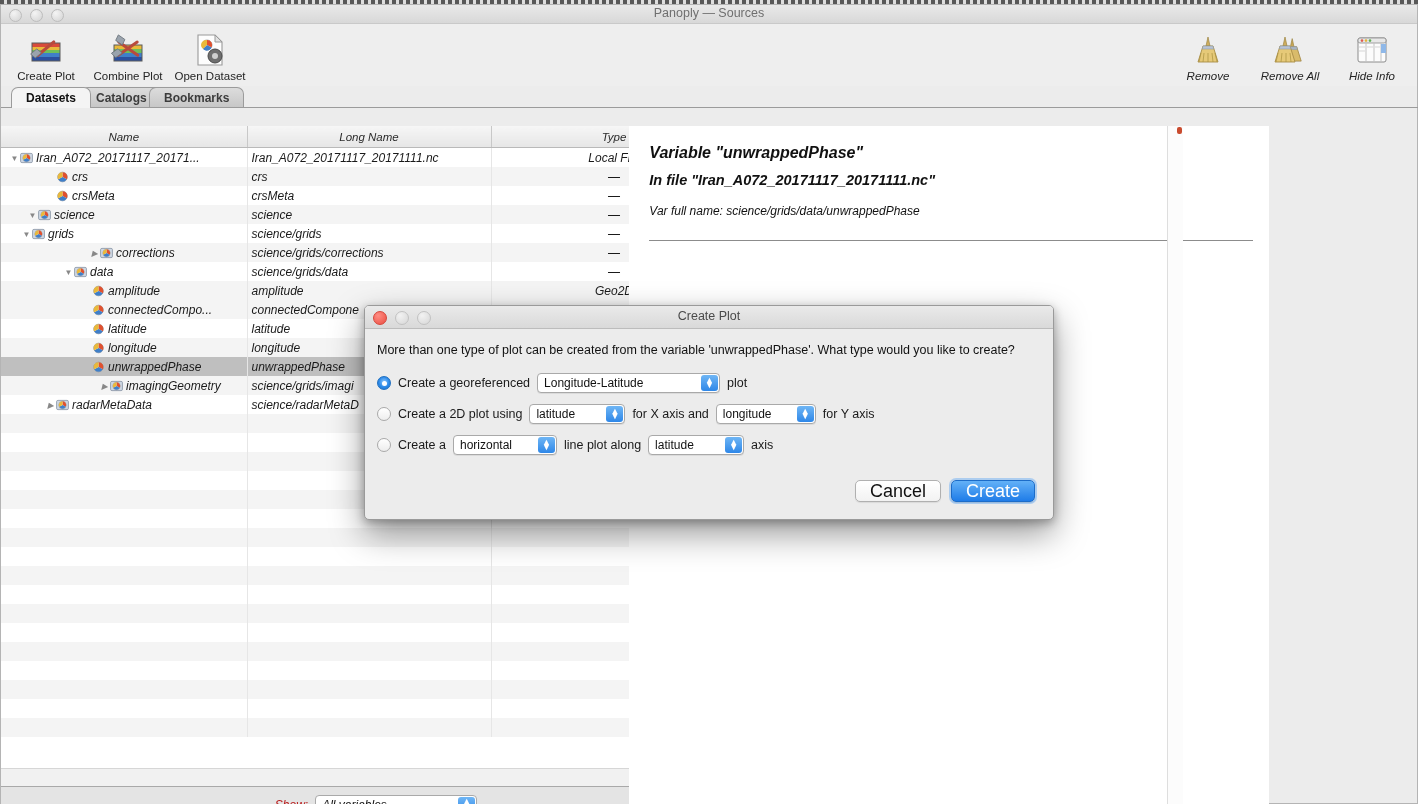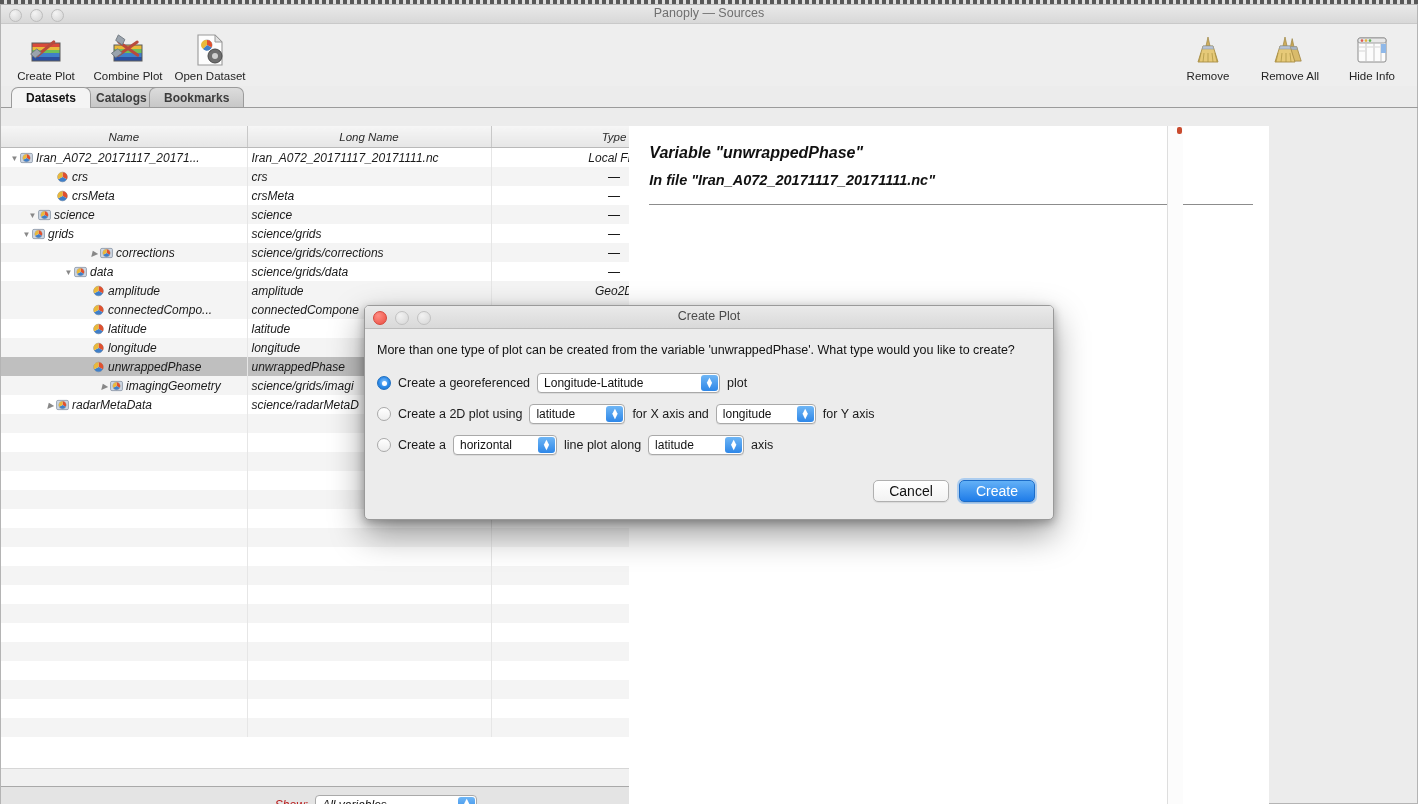--- a/index.html
+++ b/index.html
@@ -132,21 +132,21 @@
   .opt-row{display:flex;align-items:center;gap:7px;margin-bottom:11px;font-size:12.5px;}
   .radio{width:14px;height:14px;border-radius:50%;box-sizing:border-box;
     border:1px solid #a9a9a9;background:linear-gradient(to bottom,#fff,#ededed);
     display:inline-block;flex:none;position:relative;}
   .radio.on{background:radial-gradient(circle at 50% 42%,#8ec9ff 0%,#2b89e8 55%,#1c6fc4 100%);
     border:1px solid #1f6fc0;}
   .radio.on::after{content:"";position:absolute;left:4px;top:4px;width:5px;height:5px;
     border-radius:50%;background:#fff;}
   .dlg-btns{position:absolute;right:18px;bottom:17px;display:flex;gap:10px;align-items:center;}
   .btn{height:22px;min-width:76px;box-sizing:border-box;padding:0 14px;
-    font-size:14px;border-radius:5px;display:inline-flex;align-items:center;
+    font-size:18px;border-radius:5px;display:inline-flex;align-items:center;
     justify-content:center;}
   .btn.plain{background:linear-gradient(to bottom,#ffffff,#f2f2f2);
     border:1px solid #b0b0b0;color:#111;box-shadow:0 1px 1px rgba(0,0,0,.08);}
   .btn.default{background:linear-gradient(to bottom,#63b1f7,#1f7ce8);
     border:1px solid #1c6cc8;color:#fff;
     box-shadow:0 0 0 2px rgba(80,160,245,.40),0 1px 1px rgba(0,0,0,.15);}
 </style>
 </head>
 <body>
 
@@ -220,21 +220,21 @@
               <path d="M14 13 L18.5 15.5 A5 5 0 0 1 10 16.8 z" fill="#3f7fc9"></path>
               <path d="M14 13 L10 16.8 A5 5 0 0 1 14 8 z" fill="#e9b93a"></path>
               <circle cx="22" cy="24" r="7" fill="#6e6e6e" stroke="#4a4a4a" stroke-width="1"></circle>
               <circle cx="22" cy="24" r="3" fill="#cfcfcf"></circle>
             </svg>
           </div>
           <div class="lbl">Open Dataset</div>
         </div>
       </div>
 
-      <div class="tool-group" style="right:4px;">
+      <div class="tool-group" style="right:4px;font-style:italic;">
 
         <div class="tool">
           <div class="glyph">
             <svg width="36" height="34" viewBox="0 0 36 34">
               <path d="M18 4 l-2 9 l4 0 z" fill="#cfae5e" stroke="#9c8440" stroke-width=".7"></path>
               <path d="M13 13 h10 l5 16 l-20 0 z" fill="#e6c978" stroke="#a88c46" stroke-width=".9"></path>
               <path d="M13 13 h10 l.7 3 h-11.4 z" fill="#b9c4d4" stroke="#8e9aa8" stroke-width=".6"></path>
               <g stroke="#a8913f" stroke-width=".7">
                 <line x1="11" y1="20" x2="9" y2="29"></line>
                 <line x1="14" y1="20" x2="13" y2="29"></line>
@@ -609,20 +609,21 @@
                 <span>▼</span>
               </span>
           </span>
         </div>
       </div>
 
       <div class="right-pane">
         <div class="info">
           <h1>Variable "unwrappedPhase"</h1>
           <h2>In file "Iran_A072_20171117_20171111.nc"</h2>
+          <p class="varfull">Var full name: science/grids/data/unwrappedPhase</p>
           <hr>
           <div style="position:absolute;left:295px;top:278px;font-size:12px;color:#111;">t</div>
         </div>
         <div class="rightscroll">
           <div class="nub"></div>
         </div>
       </div>
     </div>
   </div>
 

